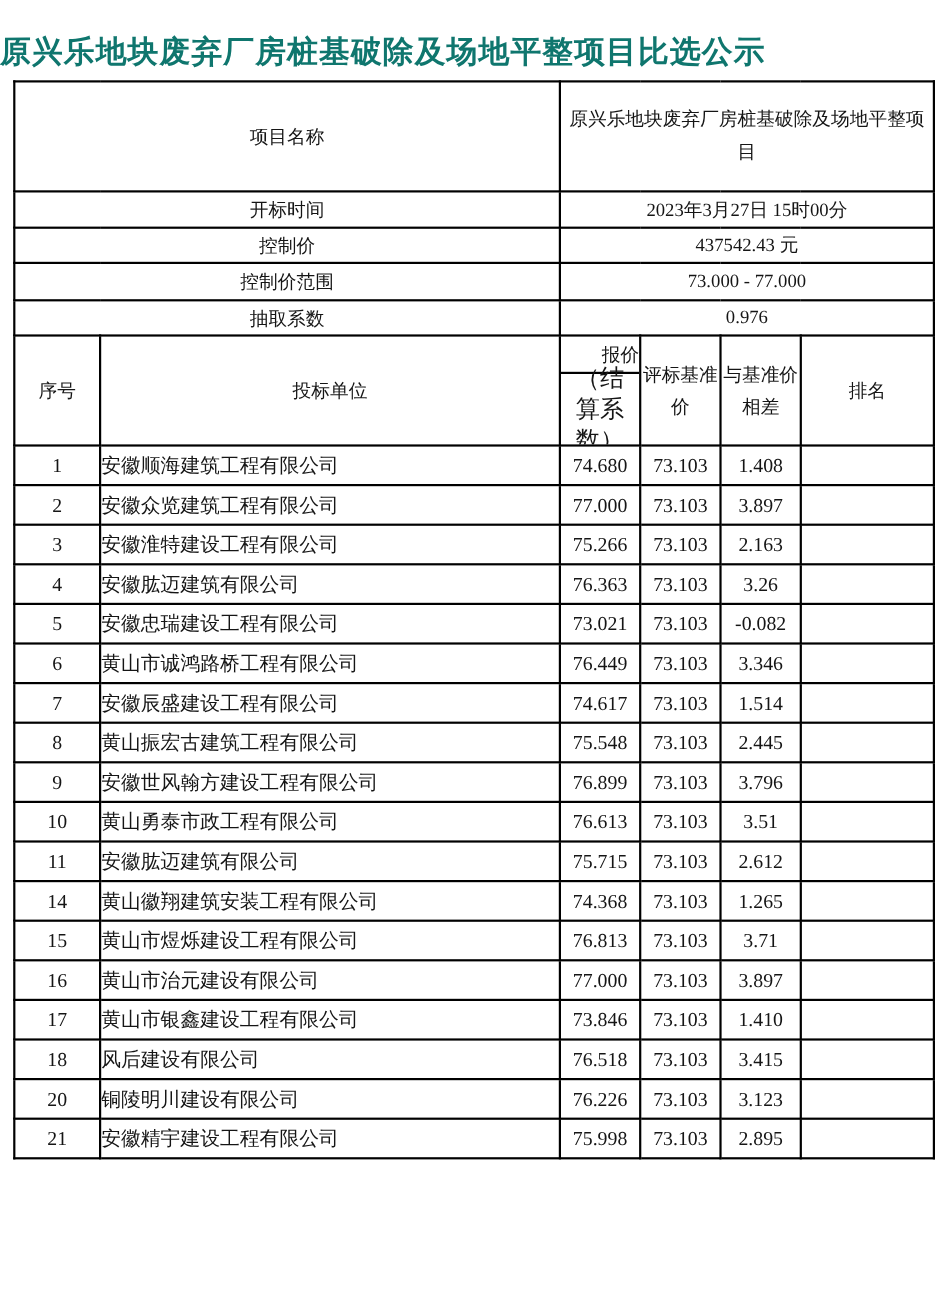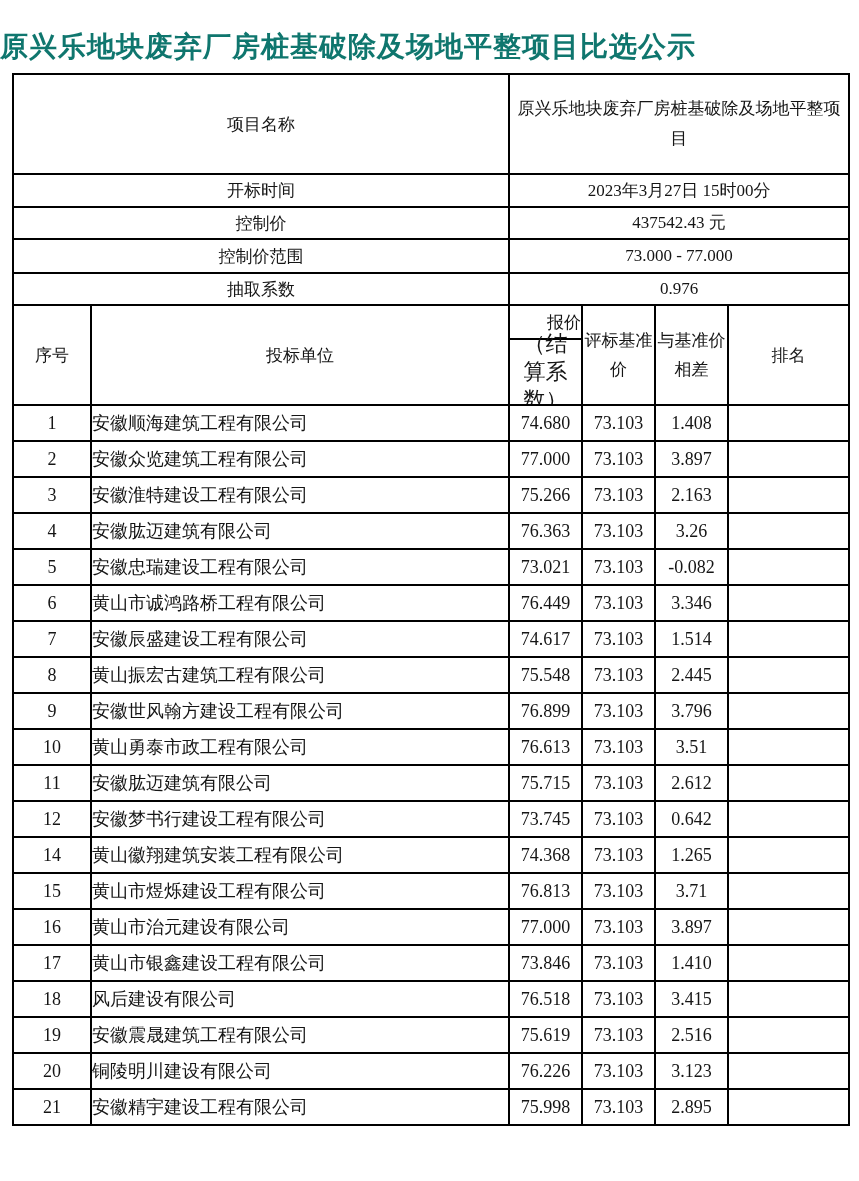--- a/index.html
+++ b/index.html
@@ -242,28 +242,20 @@
   </tr>
         <tr class="data-row">
     <td class="c-seq">11</td>
     <td class="c-bidder">安徽肱迈建筑有限公司</td>
     <td class="c-num">75.715</td>
     <td class="c-num">73.103</td>
     <td class="c-num">2.612</td>
     <td class="c-rank"></td>
   </tr>
         <tr class="data-row">
-    <td class="c-seq">12</td>
-    <td class="c-bidder">安徽梦书行建设工程有限公司</td>
-    <td class="c-num">73.745</td>
-    <td class="c-num">73.103</td>
-    <td class="c-num">0.642</td>
-    <td class="c-rank"></td>
-  </tr>
-        <tr class="data-row">
     <td class="c-seq">14</td>
     <td class="c-bidder">黄山徽翔建筑安装工程有限公司</td>
     <td class="c-num">74.368</td>
     <td class="c-num">73.103</td>
     <td class="c-num">1.265</td>
     <td class="c-rank"></td>
   </tr>
         <tr class="data-row">
     <td class="c-seq">15</td>
     <td class="c-bidder">黄山市煜烁建设工程有限公司</td>
@@ -290,28 +282,20 @@
   </tr>
         <tr class="data-row">
     <td class="c-seq">18</td>
     <td class="c-bidder">风后建设有限公司</td>
     <td class="c-num">76.518</td>
     <td class="c-num">73.103</td>
     <td class="c-num">3.415</td>
     <td class="c-rank"></td>
   </tr>
         <tr class="data-row">
-    <td class="c-seq">19</td>
-    <td class="c-bidder">安徽震晟建筑工程有限公司</td>
-    <td class="c-num">75.619</td>
-    <td class="c-num">73.103</td>
-    <td class="c-num">2.516</td>
-    <td class="c-rank"></td>
-  </tr>
-        <tr class="data-row">
     <td class="c-seq">20</td>
     <td class="c-bidder">铜陵明川建设有限公司</td>
     <td class="c-num">76.226</td>
     <td class="c-num">73.103</td>
     <td class="c-num">3.123</td>
     <td class="c-rank"></td>
   </tr>
         <tr class="data-row">
     <td class="c-seq">21</td>
     <td class="c-bidder">安徽精宇建设工程有限公司</td>

